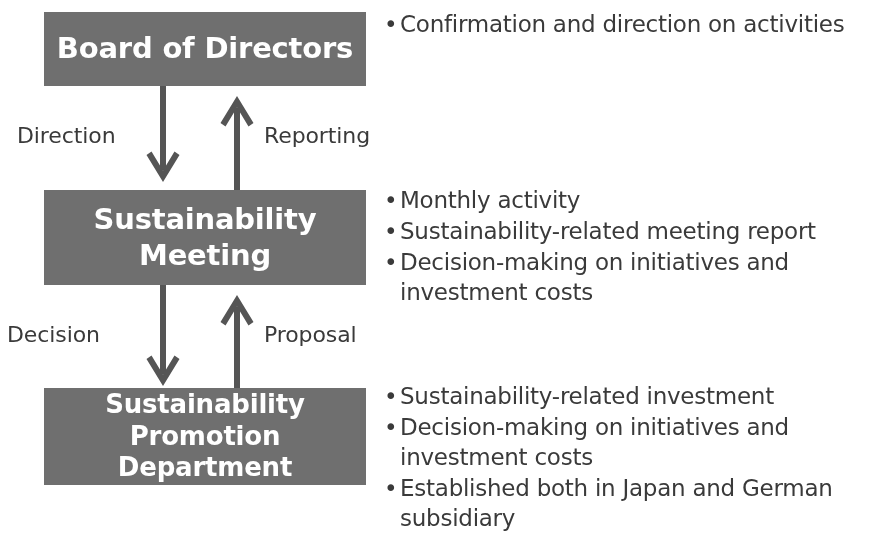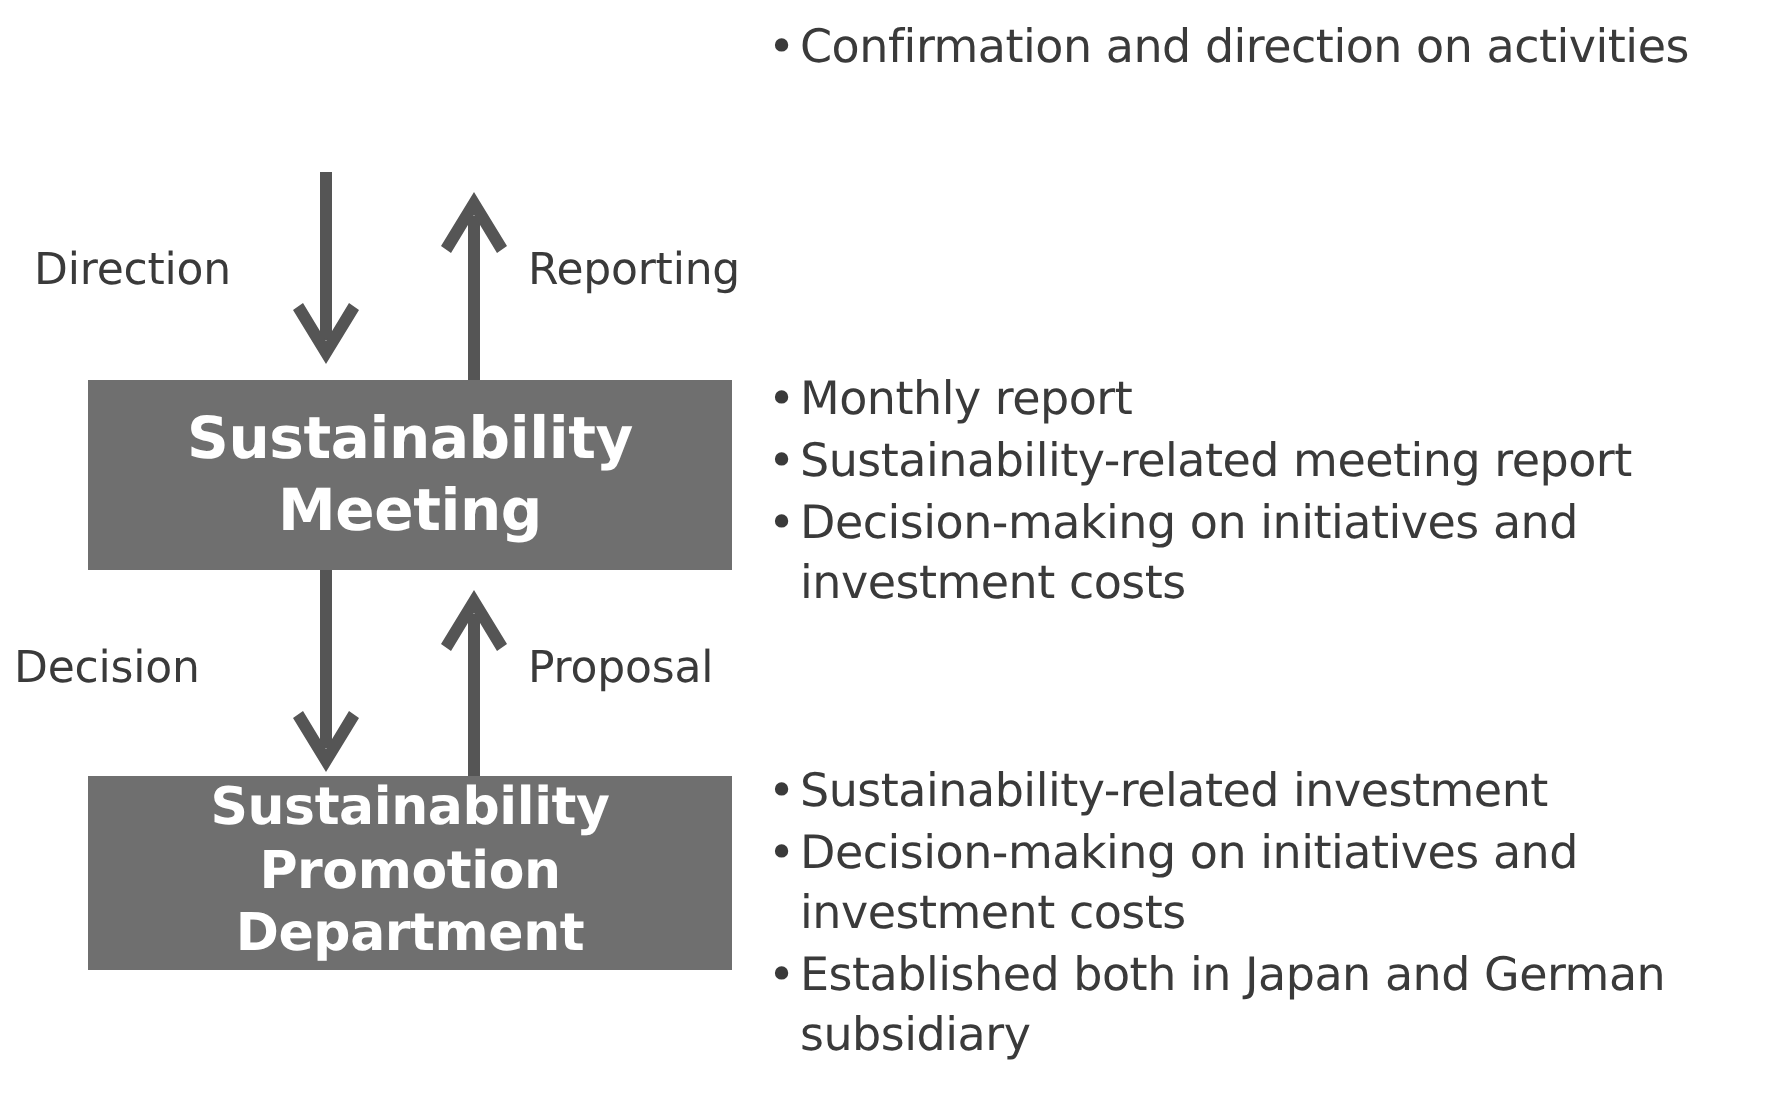--- a/index.html
+++ b/index.html
@@ -102,20 +102,23 @@
   }
   .detail-item .detail-text {
     display: block;
   }
 </style>
 </head>
 <body>
 
 <div class="canvas">
 
+  <div class="node-box" id="box-board">
+    <span class="node-label">Board of Directors</span>
+  </div>
 
   <div class="arrow" id="arrow-direction">
     <svg width="46" height="98" viewBox="0 0 46 98" aria-hidden="true">
       <path d="M20 0 H26 V84 H20 Z" fill="#555555"></path>
       <path d="M23 96 L6.5 69 L11.5 65.5 L23 84.5 L34.5 65.5 L39.5 69 Z" fill="#555555"></path>
     </svg>
   </div>
 
   <div class="arrow" id="arrow-reporting">
     <svg width="46" height="96" viewBox="0 0 46 96" aria-hidden="true">
@@ -159,21 +162,21 @@
   <div class="detail-group" id="details-board">
     <div class="detail-item">
       <span class="bullet">•</span>
       <span class="detail-text">Confirmation and direction on activities</span>
     </div>
   </div>
 
   <div class="detail-group" id="details-meeting">
     <div class="detail-item">
       <span class="bullet">•</span>
-      <span class="detail-text">Monthly report</span>
+      <span class="detail-text">Monthly activity</span>
     </div>
     <div class="detail-item">
       <span class="bullet">•</span>
       <span class="detail-text">Sustainability-related meeting report</span>
     </div>
     <div class="detail-item">
       <span class="bullet">•</span>
       <span class="detail-text">Decision-making on initiatives and investment costs</span>
     </div>
   </div>

